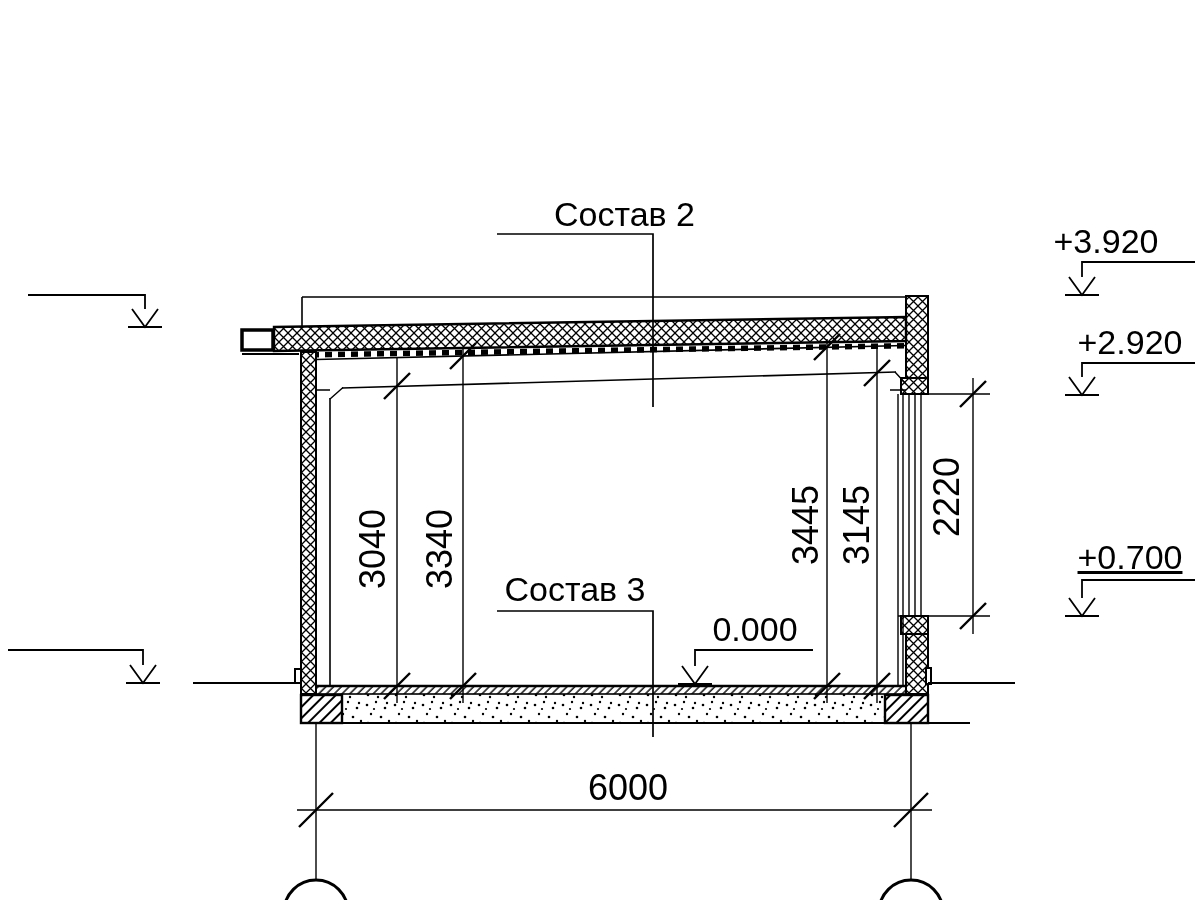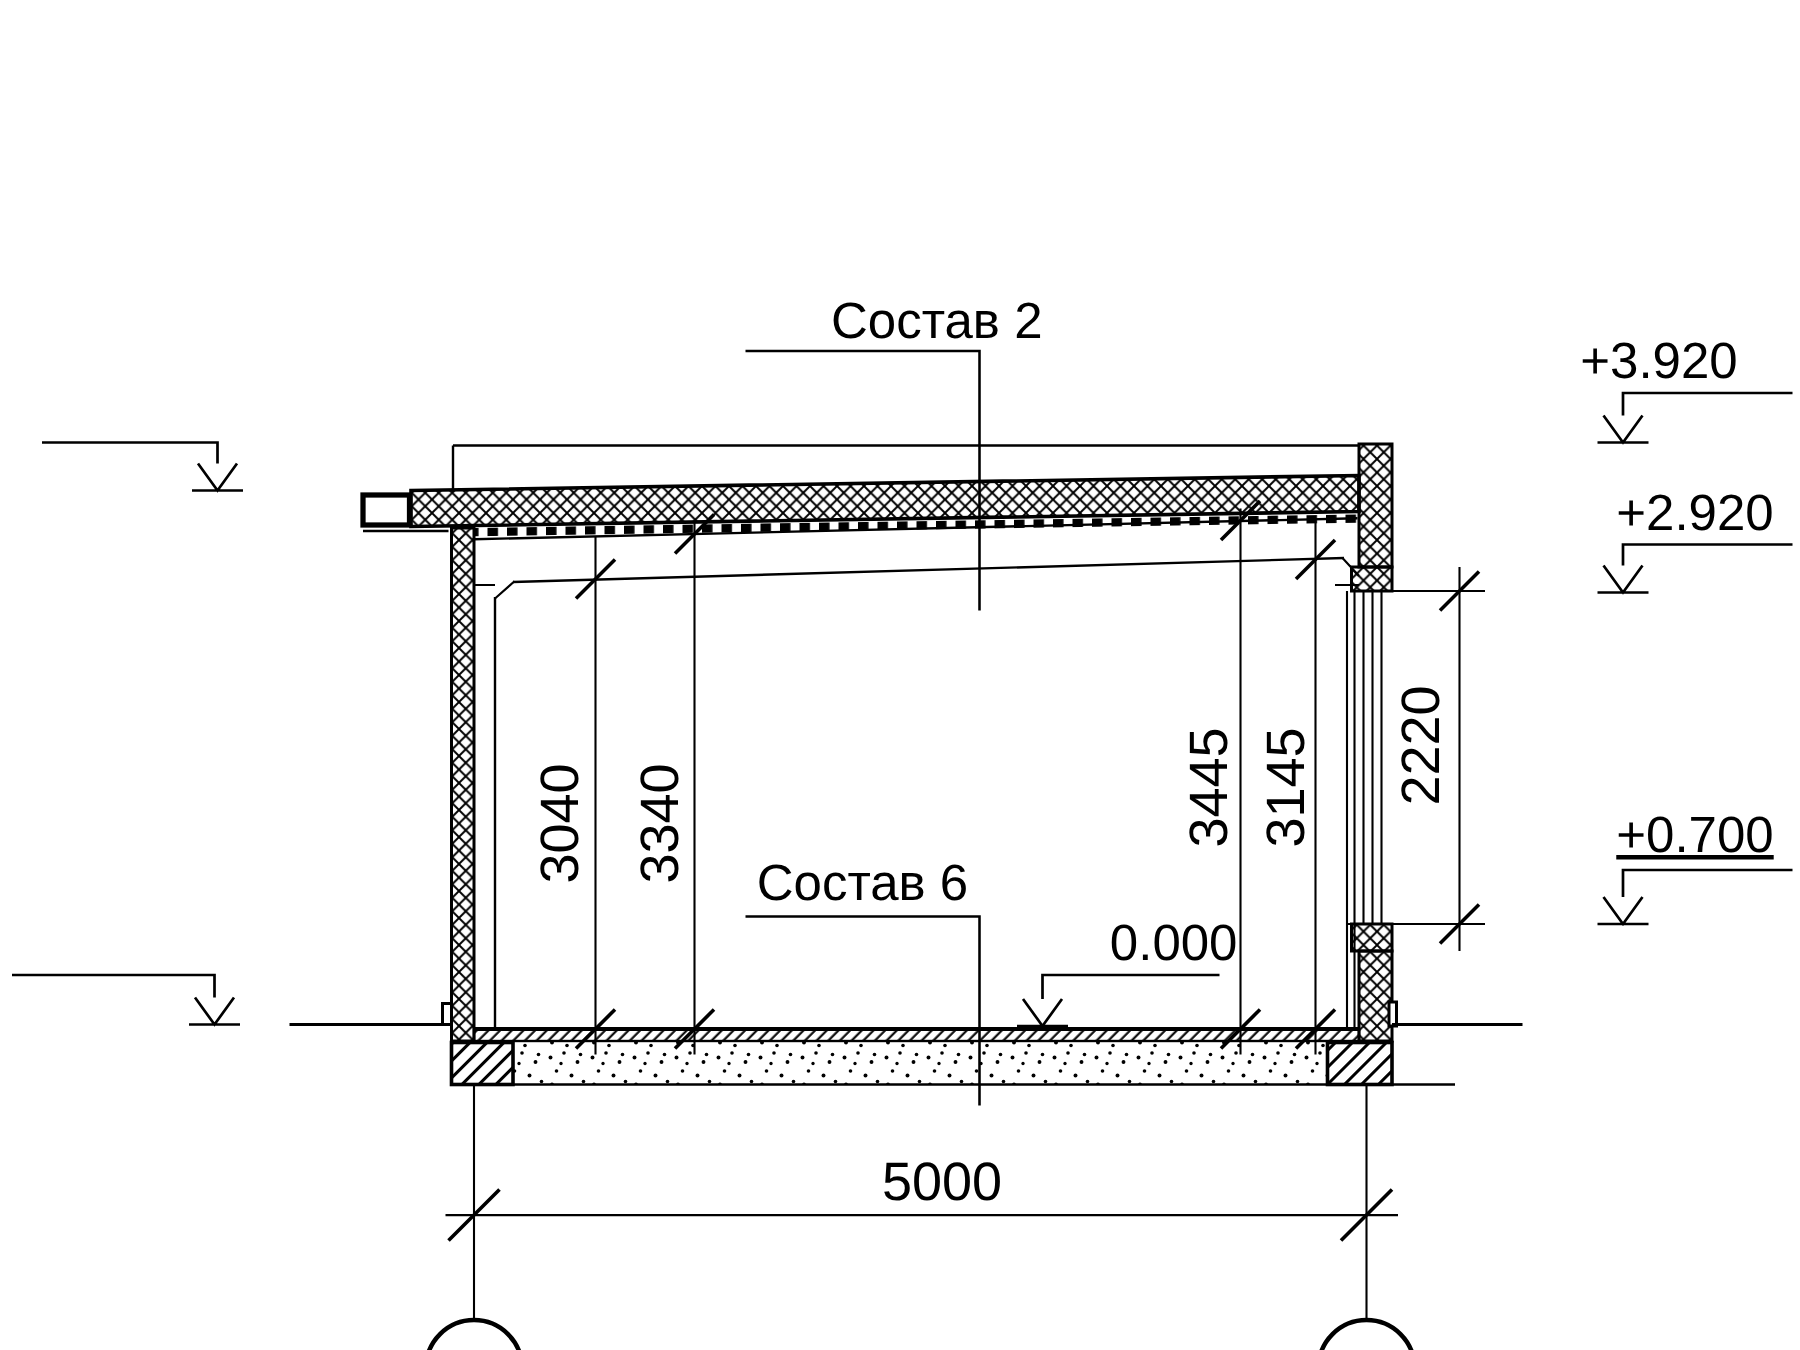--- a/index.html
+++ b/index.html
@@ -147,33 +147,33 @@
       <path d="M1195,363 H1082 V377 M1069,377 L1082,395 L1095,377 M1065,395 H1099"></path>
       <path d="M1195,580 H1082 V598 M1069,598 L1082,616 L1095,598 M1065,616 H1099"></path>
     </g>
 
     <path d="M497,234 H653 V407" stroke="#000" stroke-width="1.7" fill="none"></path>
     <path d="M497,611 H653 V737" stroke="#000" stroke-width="1.7" fill="none"></path>
   </svg>
 
   <div class="t" style="left:455px;top:196px;width:240px;text-align:right;">Состав 2</div>
 
-  <div class="t" style="left:455px;top:571px;width:240px;">Состав 6</div>
+  <div class="t" style="left:455px;top:571px;width:240px;">Состав 3</div>
 
 
 
   <div class="t" style="left:1036px;top:223px;width:140px;">+3.920</div>
 
   <div class="t" style="left:1060px;top:324px;width:140px;">+2.920</div>
 
   <div class="t" style="left:1060px;top:539px;width:140px;text-decoration:underline;">+0.700</div>
 
-  <div class="t" style="left:685px;top:611px;width:140px;text-align:right;">0.000</div>
+  <div class="t" style="left:685px;top:611px;width:140px;">0.000</div>
 
-  <div class="t dim" style="left:558px;top:768px;width:140px;">5000</div>
+  <div class="t dim" style="left:558px;top:768px;width:140px;">6000</div>
 
   <div class="t dim rot" style="left:313px;top:530px;">3040</div>
 
   <div class="t dim rot" style="left:380px;top:530px;">3340</div>
 
   <div class="t dim rot" style="left:746px;top:506px;">3445</div>
 
   <div class="t dim rot" style="left:797px;top:506px;">3145</div>
 
   <div class="t dim rot" style="left:887px;top:478px;">2220</div>

